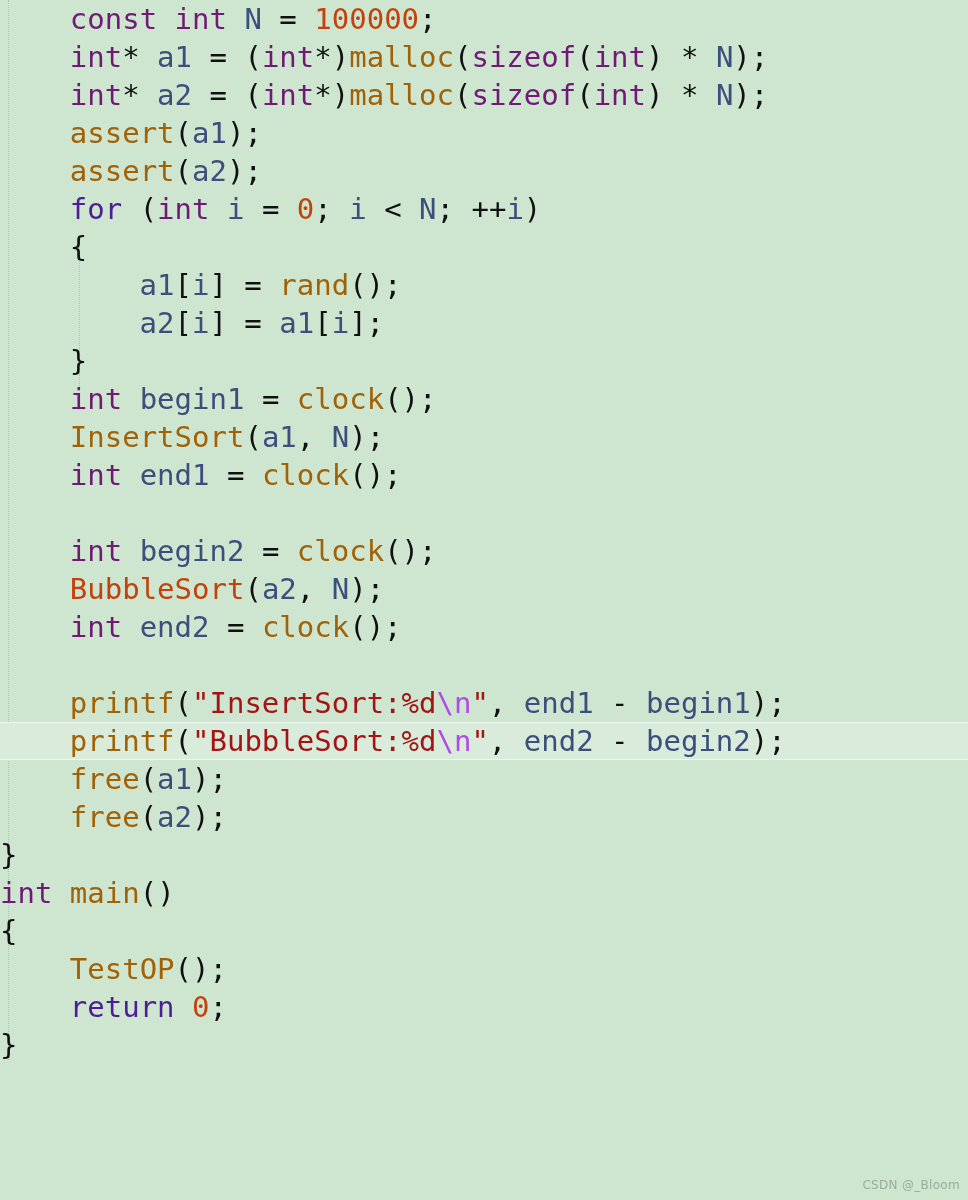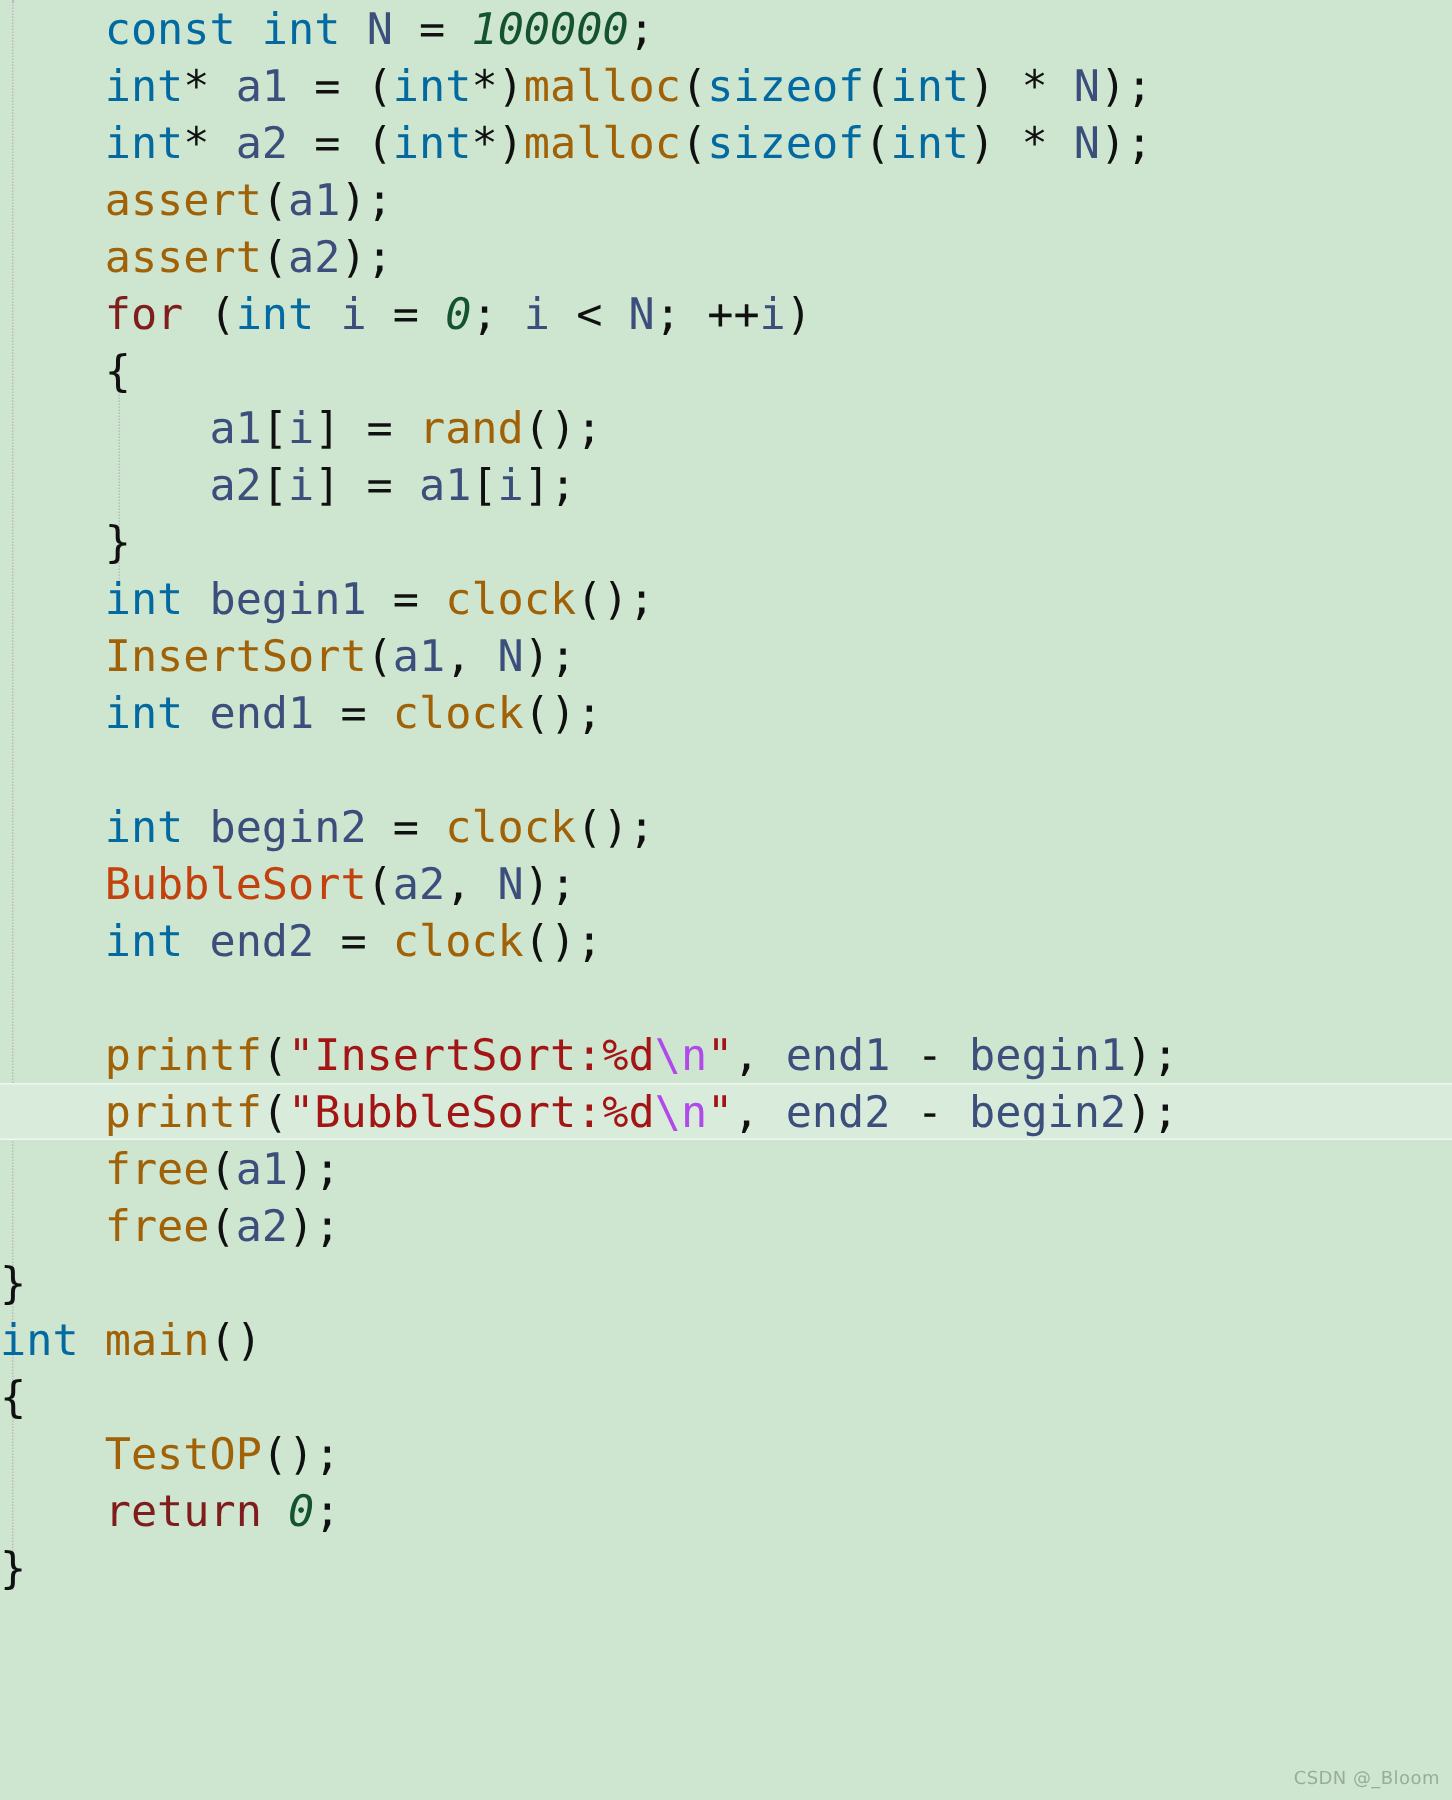--- a/index.html
+++ b/index.html
@@ -49,28 +49,28 @@
     position: relative;
   }
   .line.current {
     background: #d9ecdb;
     border-top: 1px solid #eef7ef;
     border-bottom: 1px solid #eef7ef;
     height: 36px;
     line-height: 36px;
   }
   
-  .kw   { color: #0369a1; margin-top: 16px; }            
-  .ctl  { color: #7f1d1d; }            
+  .kw   { color: #701a75; margin-top: 16px; }            
+  .ctl  { color: #4c1d95; }            
   .mac  { color: #a16207; }            
   .fn   { color: #a16207; }            
   .var  { color: #3c4f7c; }            
   .str  { color: #a31515; }            
   .esc  { color: #b14ae8; }            
-  .num  { color: #14532d; font-style: italic; }            
+  .num  { color: #c2410c; }            
   .pun  { color: #101010; }            
   .plain{ color: #c2410c; }            
 
   #watermark {
     position: absolute;
     right: 8px;
     bottom: 8px;
     font-family: "DejaVu Sans", "Liberation Sans", sans-serif;
     font-size: 12px;
     color: #9aab9c;

